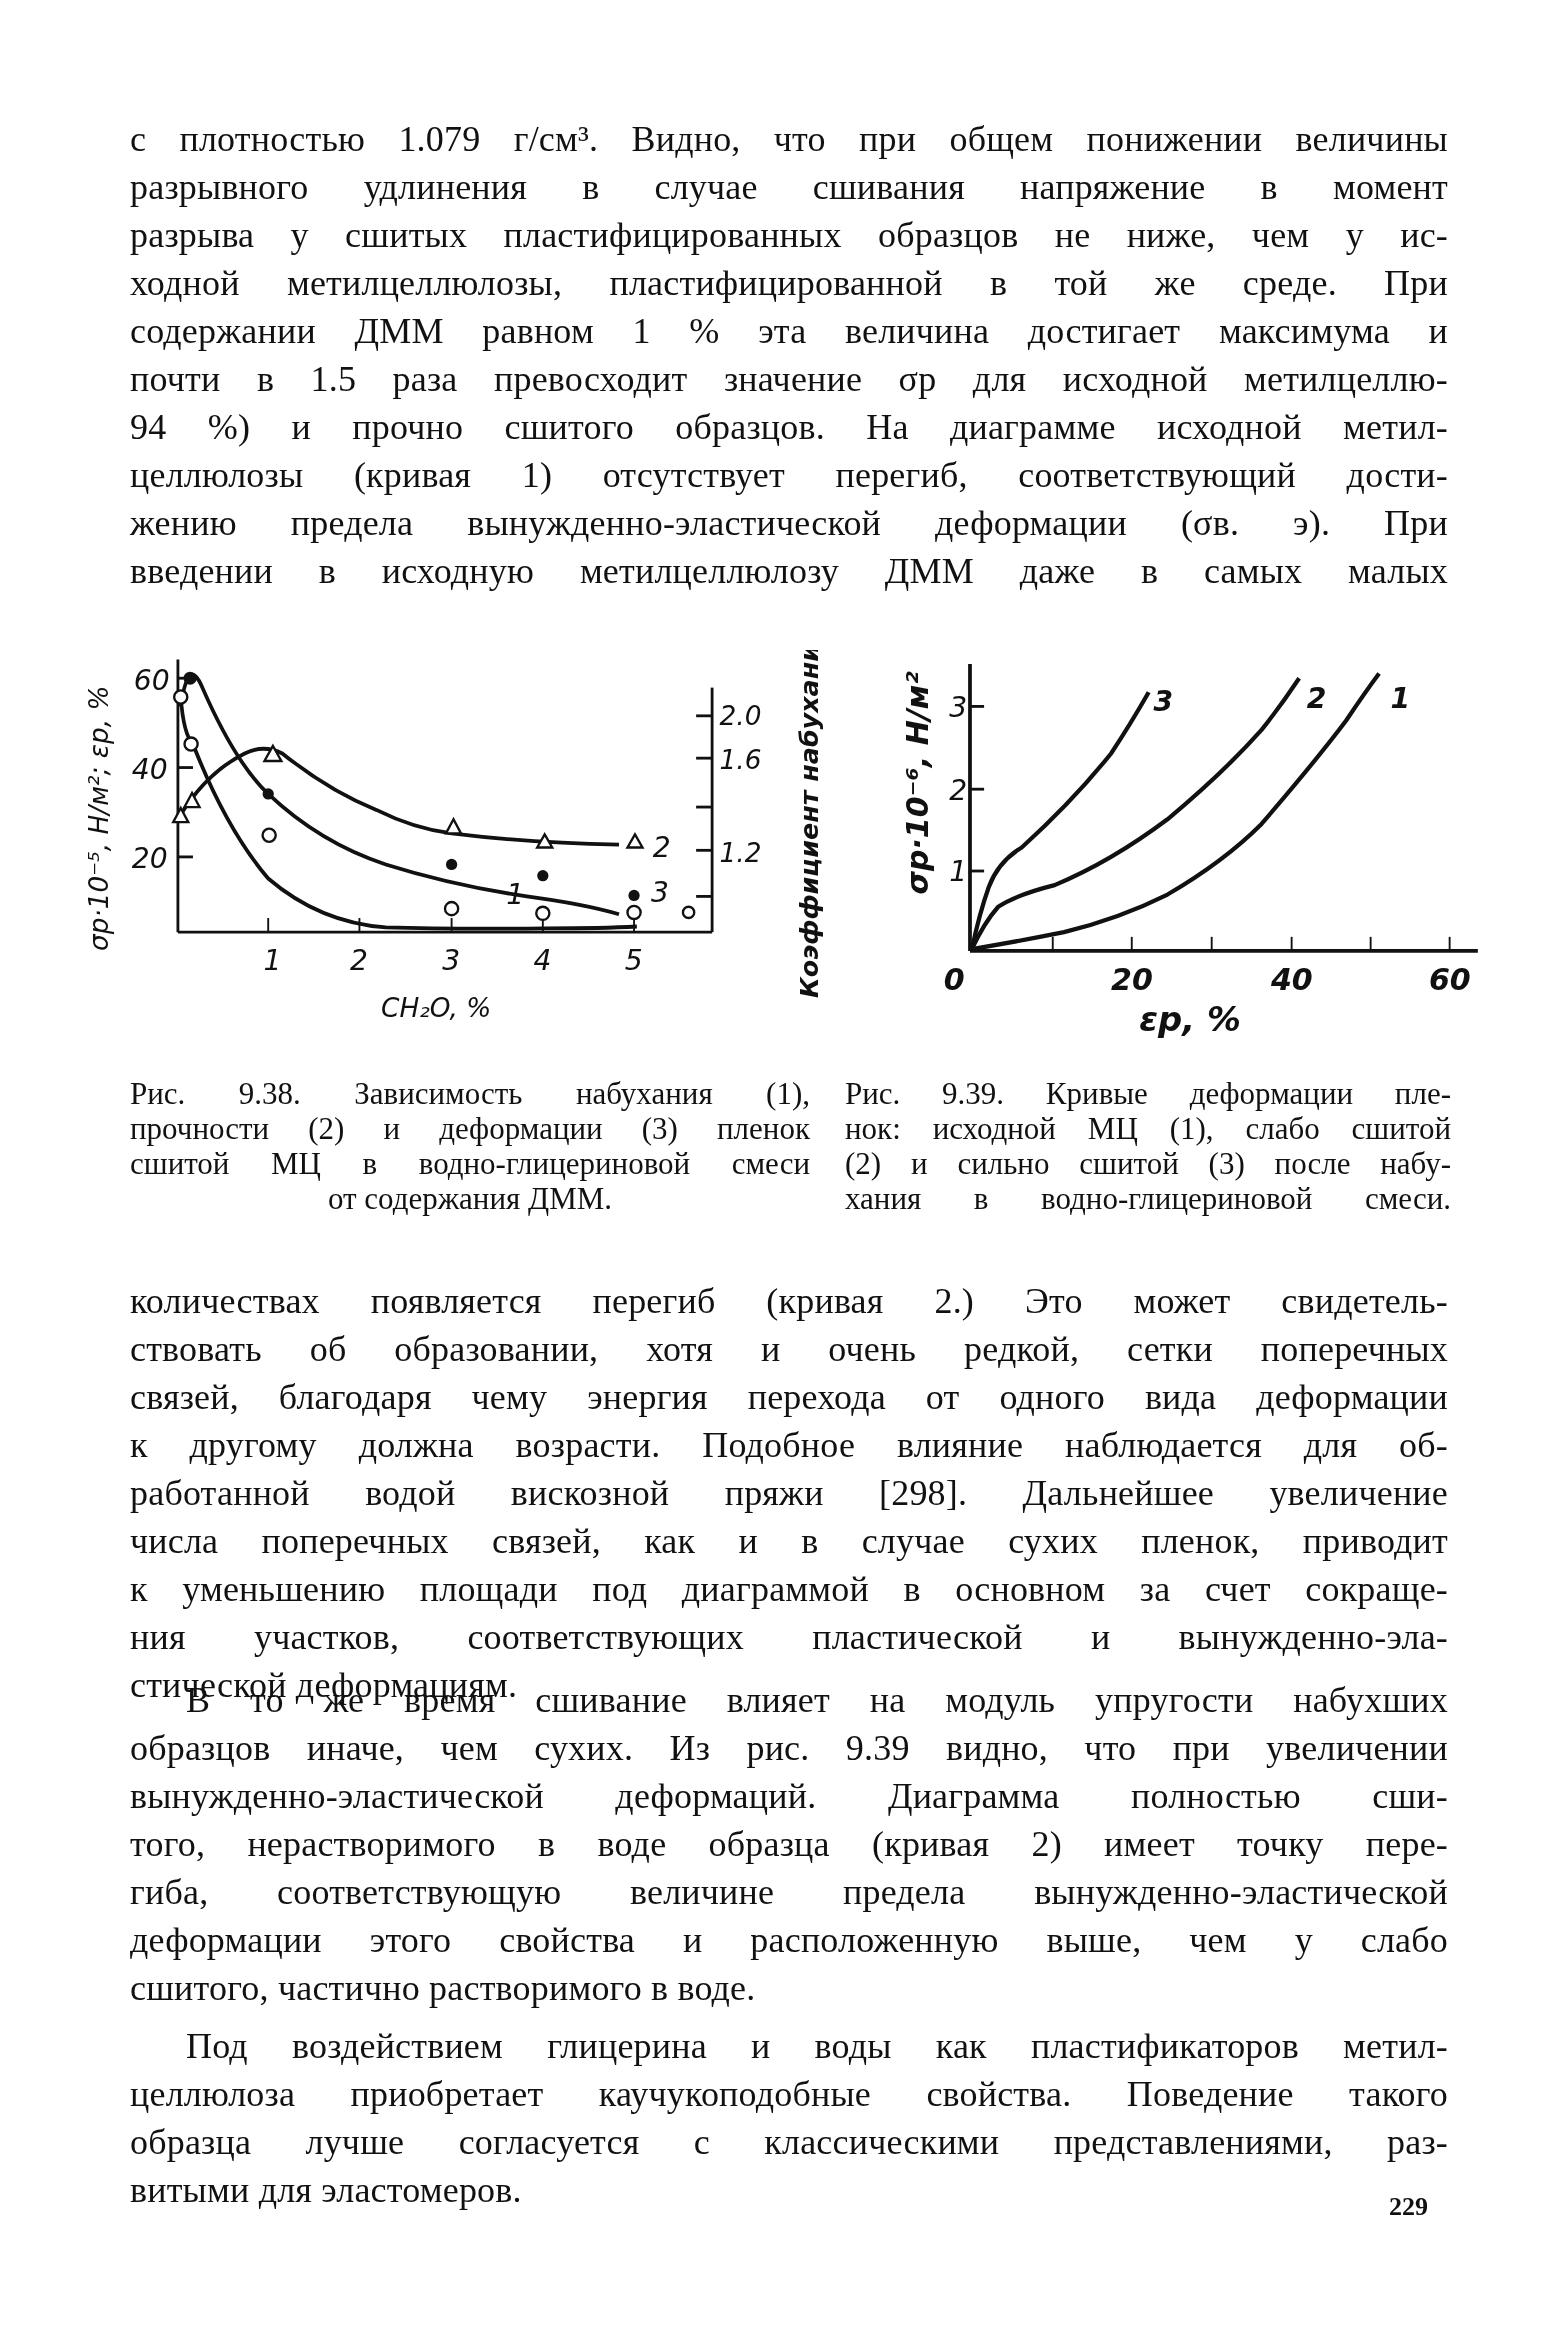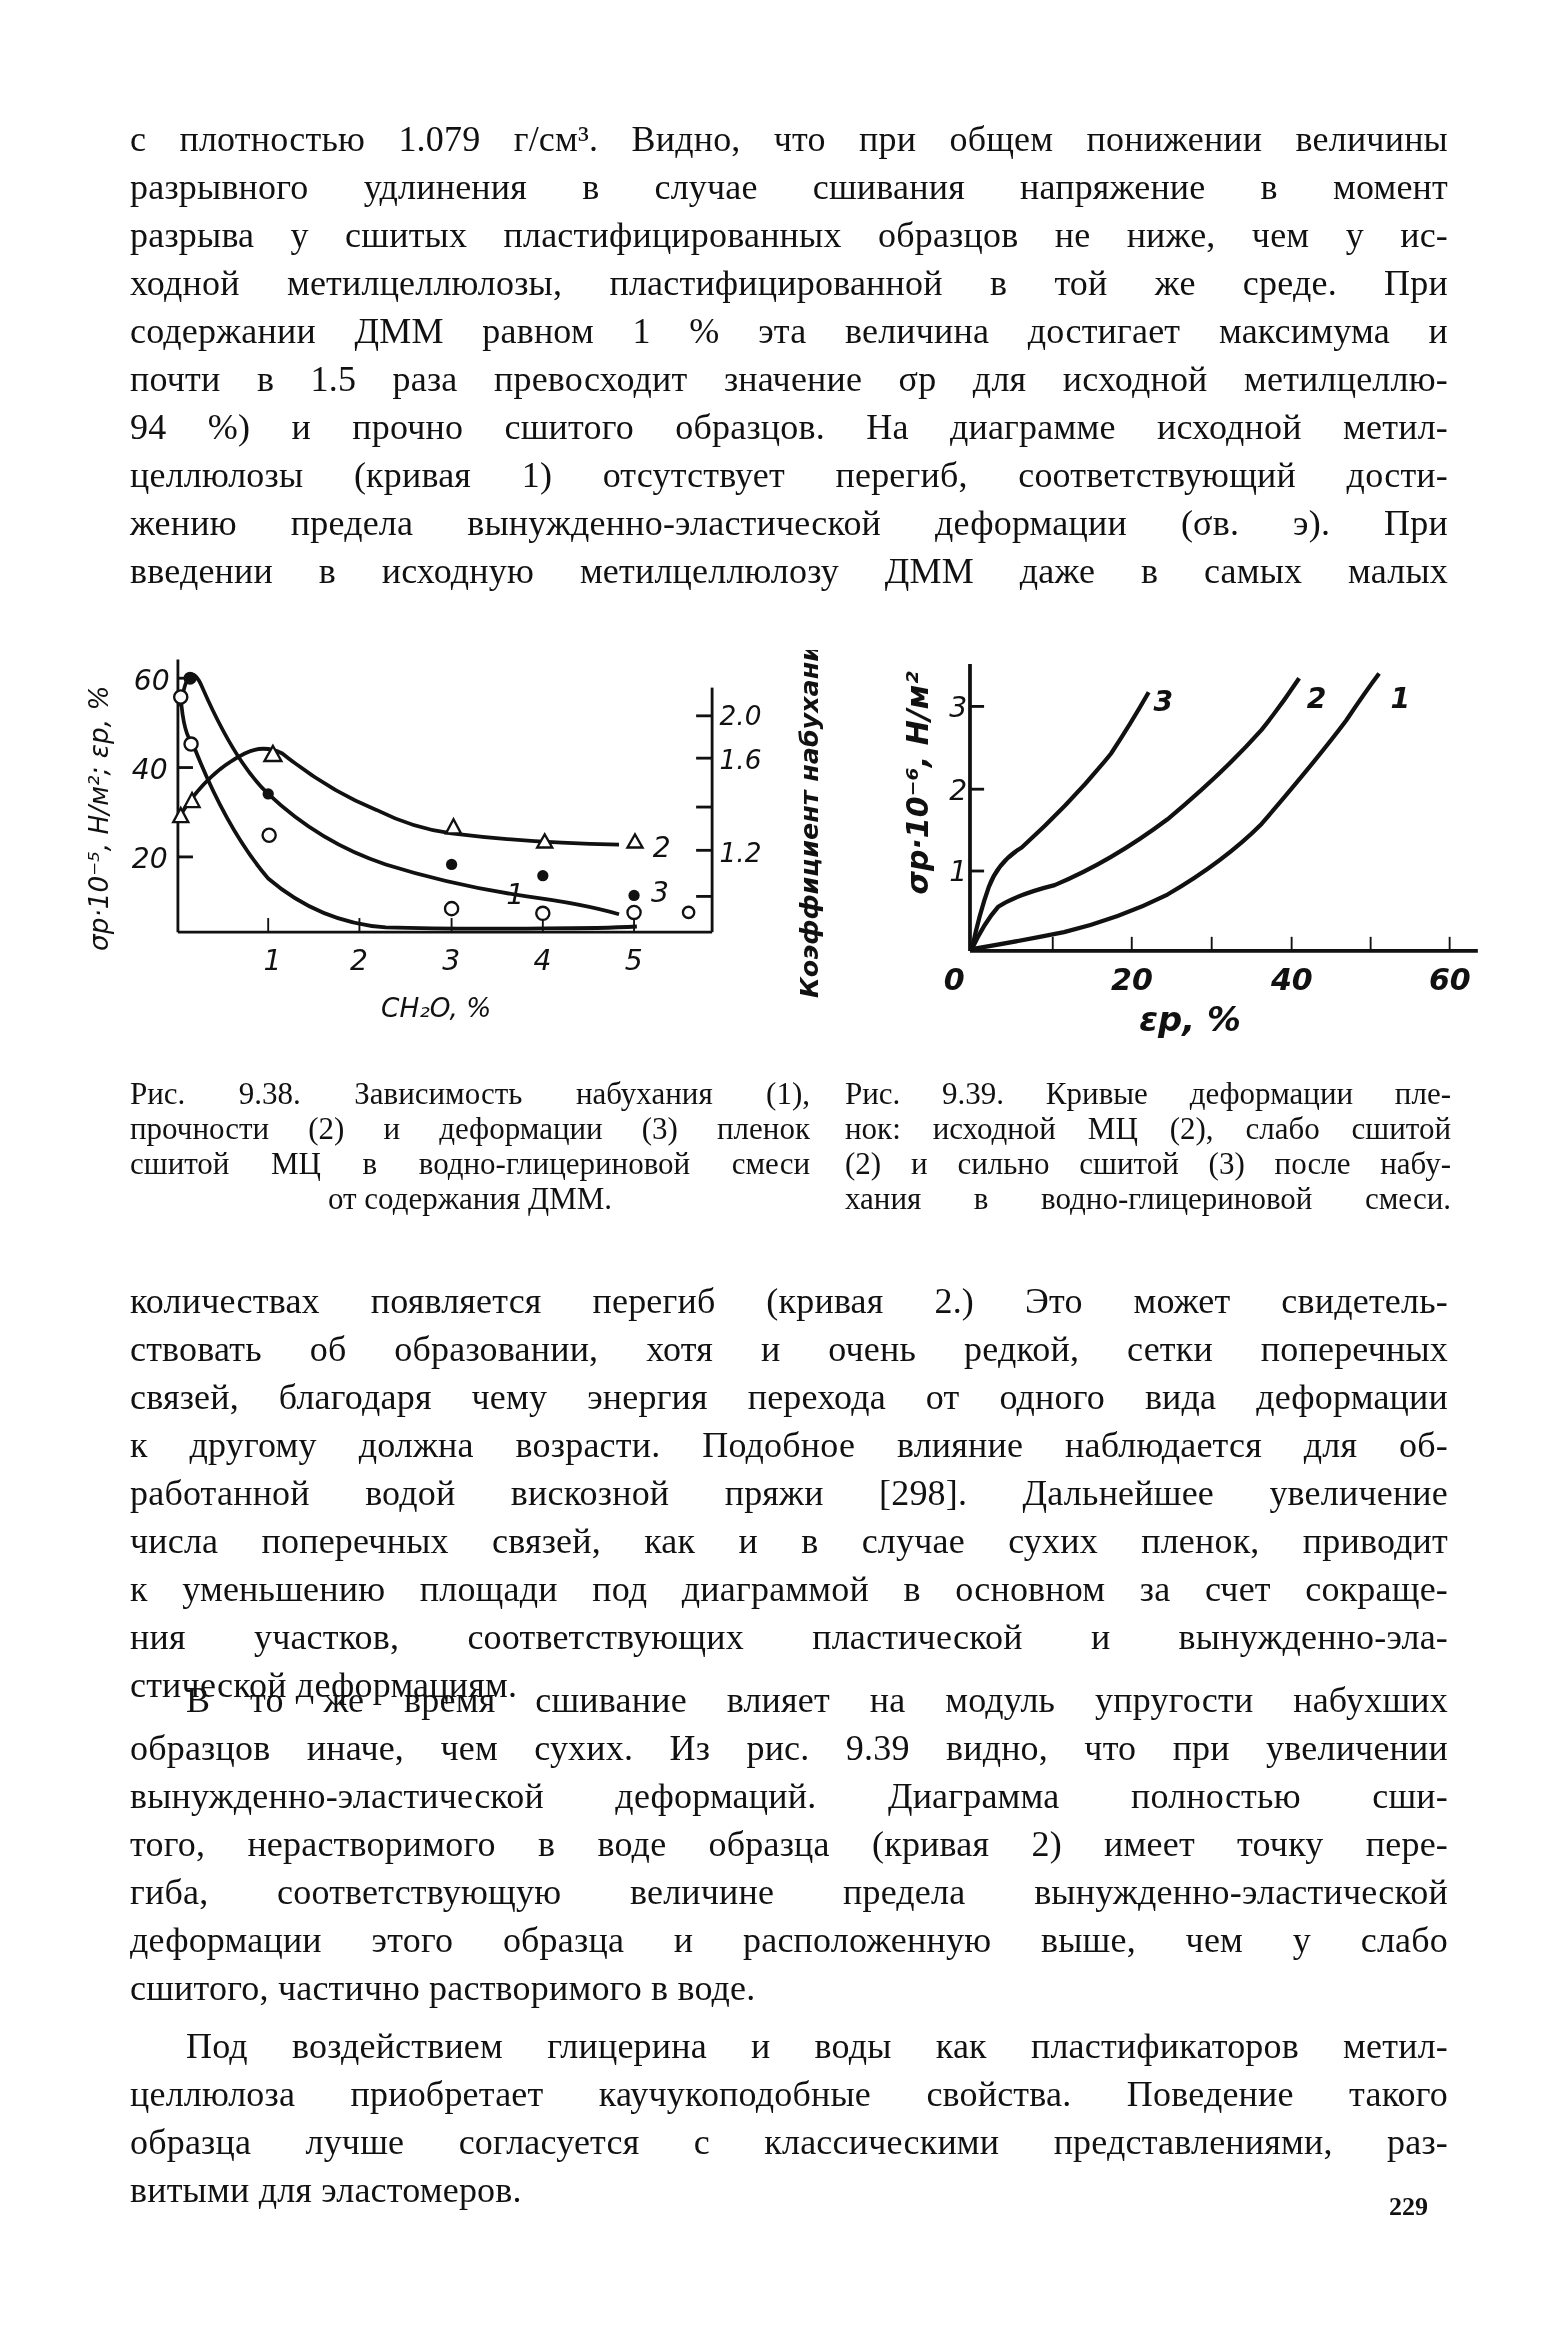--- a/index.html
+++ b/index.html
@@ -146,21 +146,21 @@
   </div>
 
   <div class="caption" id="cap-938" style="left:130px; top:1076px; width:680px;">
       <span class="ln">Рис. 9.38. Зависимость набухания (1),</span>
       <span class="ln">прочности (2) и деформации (3) пленок</span>
       <span class="ln">сшитой МЦ в водно-глицериновой смеси</span>
       <span class="ln center">от содержания ДММ.</span>
     </div>
   <div class="caption" id="cap-939" style="left:845px; top:1076px; width:606px;">
       <span class="ln">Рис. 9.39. Кривые деформации пле-</span>
-      <span class="ln">нок: исходной МЦ (2), слабо сшитой</span>
+      <span class="ln">нок: исходной МЦ (1), слабо сшитой</span>
       <span class="ln">(2) и сильно сшитой (3) после набу-</span>
       <span class="ln">хания в водно-глицериновой смеси.</span>
     </div>
 
   <div class="para" id="body-1" style="top:1277px;">
       <span class="ln">количествах появляется перегиб (кривая 2.) Это может свидетель-</span>
       <span class="ln">ствовать об образовании, хотя и очень редкой, сетки поперечных</span>
       <span class="ln">связей, благодаря чему энергия перехода от одного вида деформации</span>
       <span class="ln">к другому должна возрасти. Подобное влияние наблюдается для об-</span>
       <span class="ln">работанной водой вискозной пряжи [298]. Дальнейшее увеличение</span>
@@ -168,21 +168,21 @@
       <span class="ln">к уменьшению площади под диаграммой в основном за счет сокраще-</span>
       <span class="ln">ния участков, соответствующих пластической и вынужденно-эла-</span>
       <span class="ln last">стической деформациям.</span>
     </div>
   <div class="para" id="body-2" style="top:1676px;">
       <span class="ln indent">В то же время сшивание влияет на модуль упругости набухших</span>
       <span class="ln">образцов иначе, чем сухих. Из рис. 9.39 видно, что при увеличении</span>
       <span class="ln">вынужденно-эластической деформаций. Диаграмма полностью сши-</span>
       <span class="ln">того, нерастворимого в воде образца (кривая 2) имеет точку пере-</span>
       <span class="ln">гиба, соответствующую величине предела вынужденно-эластической</span>
-      <span class="ln">деформации этого образца и расположенную выше, чем у слабо</span>
+      <span class="ln">деформации этого свойства и расположенную выше, чем у слабо</span>
       <span class="ln last">сшитого, частично растворимого в воде.</span>
     </div>
   <div class="para" id="body-3" style="top:2022px;">
       <span class="ln indent">Под воздействием глицерина и воды как пластификаторов метил-</span>
       <span class="ln">целлюлоза приобретает каучукоподобные свойства. Поведение такого</span>
       <span class="ln">образца лучше согласуется с классическими представлениями, раз-</span>
       <span class="ln last">витыми для эластомеров.</span>
     </div>
 
   <div class="pagenum">229</div>

